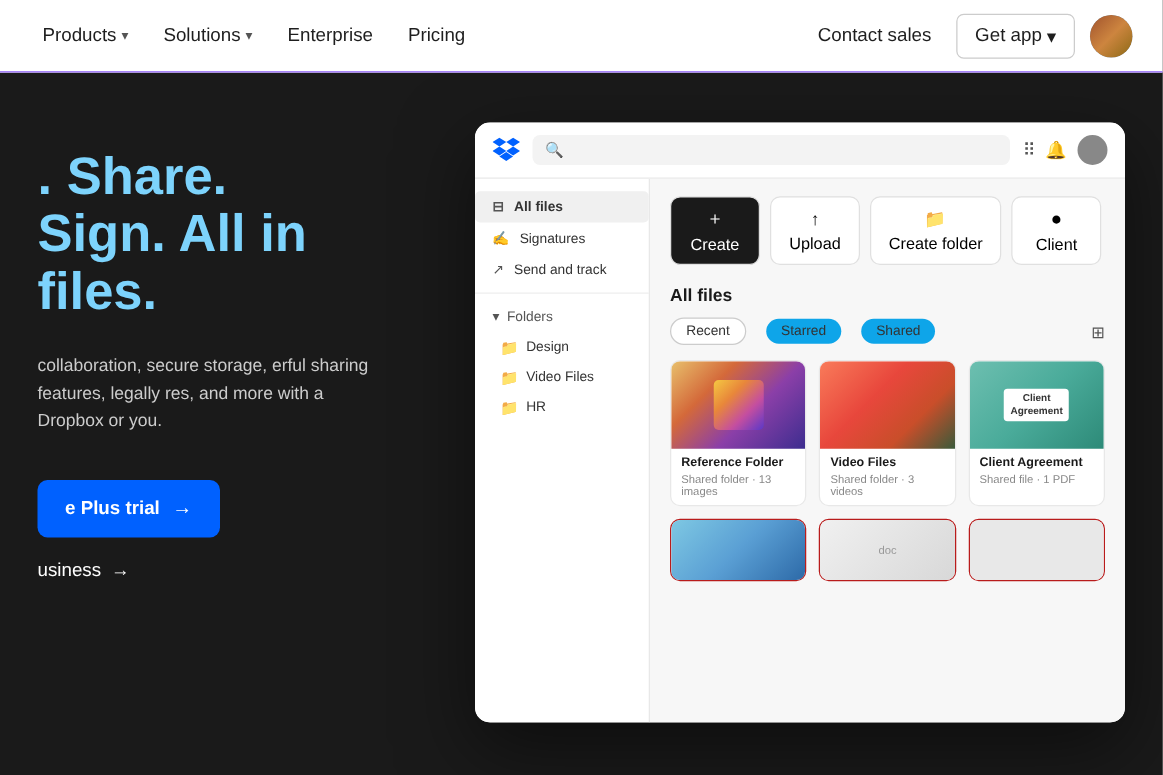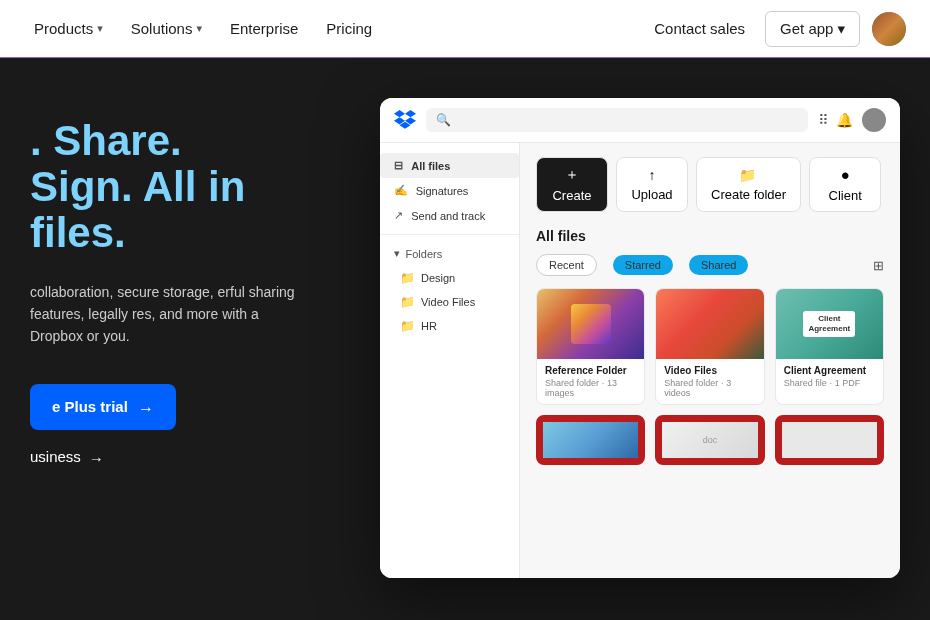--- a/index.html
+++ b/index.html
@@ -182,21 +182,21 @@
       font-size: 8px; color: #333; font-weight: 600; line-height: 1.3;
       text-align: center;
     }
 
     
     .files-bottom-row {
       display: grid; grid-template-columns: repeat(3, 1fr); gap: 10px; margin-top: 10px;
     }
     .file-card-bottom {
       background: #14b8a6; border-radius: 8px; overflow: hidden;
-      border: 7px solid #b91c1c; height: 50px;
+      border: 1px solid #b91c1c; height: 50px;
     }
     .thumb-bottom1 { background: linear-gradient(135deg, #7ec8e3, #5a9fd4, #2d6aa8); height: 100%; }
     .thumb-bottom2 { background: linear-gradient(135deg, #f0f0f0, #d8d8d8); height: 100%; display: flex; align-items: center; justify-content: center; }
     .thumb-bottom3 { background: #e8e8e8; height: 100%; }
 
     
     .db-svg { width: 22px; height: 22px; }
   </style>
 </head>
 <body>

